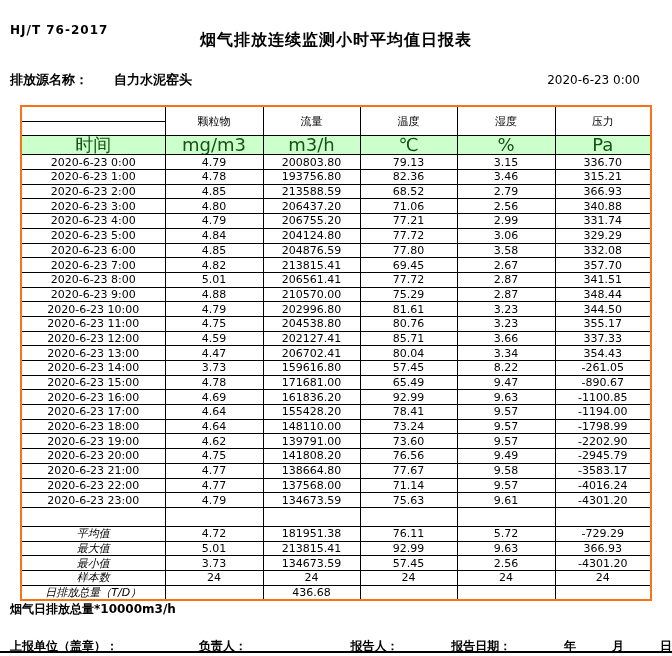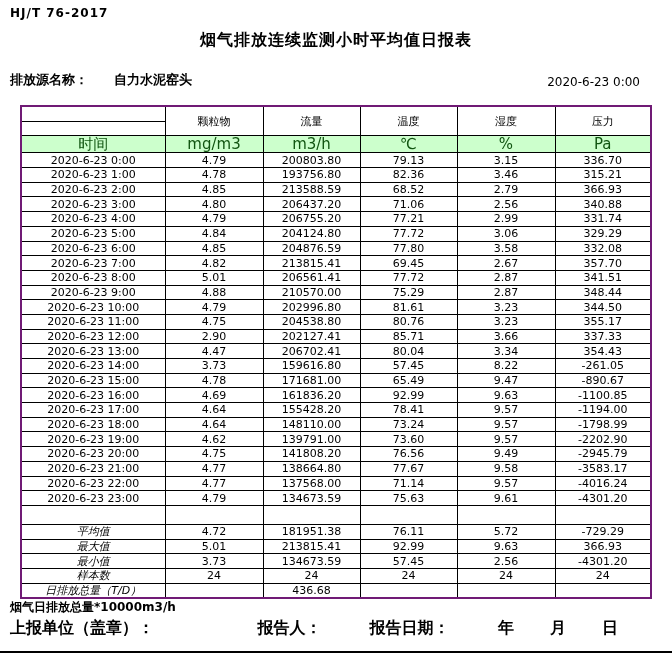--- a/index.html
+++ b/index.html
@@ -2,63 +2,63 @@
 <html><head>
 <meta charset="utf-8">
 <style>
   html,body{margin:0;padding:0;}
   body{
     width:672px;height:656px;overflow:hidden;position:relative;
     background:#ffffff;color:#000;
     font-family:"DejaVu Sans",sans-serif;
   }
   .std-no{
-    position:absolute;top:6px;left:10px;
+    position:absolute;top:23px;left:10px;
     font-size:12px;font-weight:bold;letter-spacing:1px;
   }
   .report-title{
     padding-top:30px;text-align:center;
     font-size:16px;font-weight:bold;letter-spacing:1px;
   }
   .info-row{
-    display:flex;justify-content:space-between;align-items:flex-end;
+    display:flex;justify-content:space-between;align-items:center;
     margin:20px 32px 0 10px;
   }
   .source{font-size:13px;font-weight:bold;}
   .source .name{margin-left:26px;}
   .dt{font-size:12px;}
   table.report{
     border-collapse:collapse;table-layout:fixed;
     margin:16px 0 0 20px;width:630px;
-    border:2px solid #701a75;
+    border:2px solid #f97316;
   }
   table.report td{
     border:1px solid #000;
     padding:0;margin:0;
     text-align:center;vertical-align:middle;
     font-size:11px;line-height:1;
     height:13.7px;
     overflow:hidden;white-space:nowrap;
   }
   td.param{font-size:12px;}
   tr.unit-row td{
     background:var(--hdr-bg,#ccffcc);
     color:var(--hdr-fg,#115511);
-    height:16px;font-size:15px;
+    height:16px;font-size:18px;
   }
   td.split{height:12px;}
   tr.spacer-row td{height:18px;}
   td.sum-label{font-size:12px;font-style:italic;}
   .footer-note{
     margin:0 0 0 10px;
     font-size:12px;font-weight:bold;
   }
   .footer-fields{
-    margin:2px 0 0 10px;
-    font-size:16px;font-weight:bold;
+    margin:20px 0 0 10px;
+    font-size:12px;font-weight:bold;
     display:flex;align-items:baseline;
   }
   .f-unit{width:212px;}
   .f-resp{width:130px;}
   .f-rep{width:135px;text-align:center;}
   .f-date{width:105px;text-align:center;}
   .f-ymd{display:flex;}
   .f-ymd span{margin-left:36px;}
   .bottom-rule{
     position:absolute;left:0;bottom:3px;width:672px;
@@ -201,21 +201,21 @@
       <tr>
         <td>2020-6-23 11:00</td>
         <td>4.75</td>
         <td>204538.80</td>
         <td>80.76</td>
         <td>3.23</td>
         <td>355.17</td>
       </tr>
       <tr>
         <td>2020-6-23 12:00</td>
-        <td>2.90</td>
+        <td>4.59</td>
         <td>202127.41</td>
         <td>85.71</td>
         <td>3.66</td>
         <td>337.33</td>
       </tr>
       <tr>
         <td>2020-6-23 13:00</td>
         <td>4.47</td>
         <td>206702.41</td>
         <td>80.04</td>
@@ -354,20 +354,21 @@
         <td></td>
         <td></td>
       </tr>
     </tbody>
 </table>
 
 <div class="footer-note">烟气日排放总量*10000m3/h</div>
 
 <div class="footer-fields">
   <span class="f-unit">上报单位（盖章）：</span>
+  <span class="f-resp">负责人：</span>
   <span class="f-rep">报告人：</span>
   <span class="f-date">报告日期：</span>
   <span class="f-ymd">
     <span>年</span>
     <span>月</span>
     <span>日</span>
   </span>
 </div>
 
 <div class="bottom-rule"></div>

